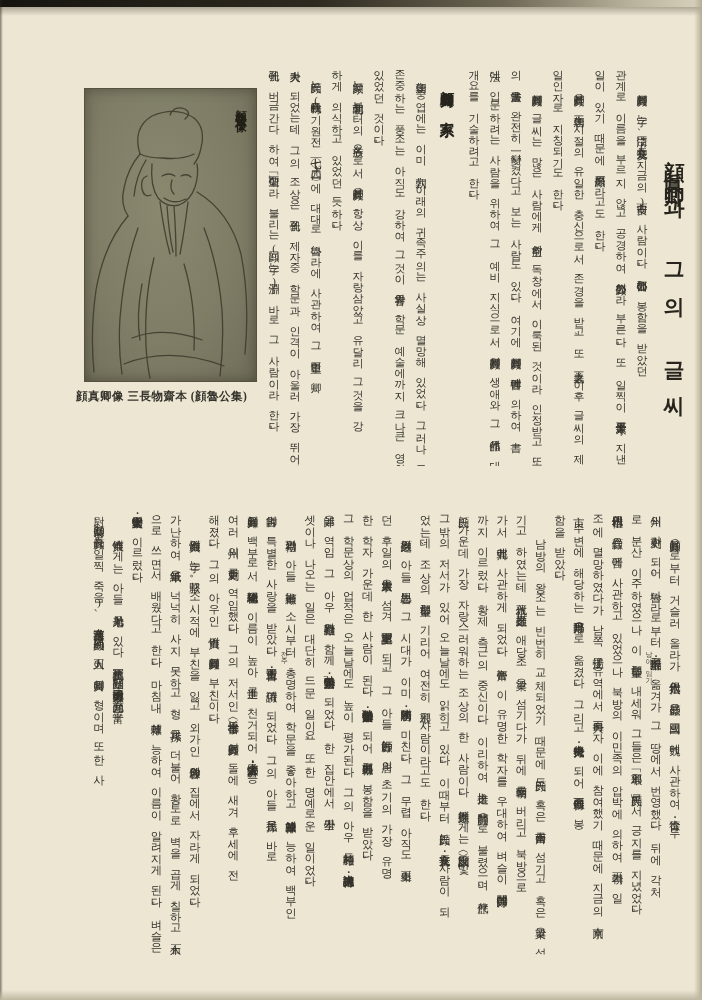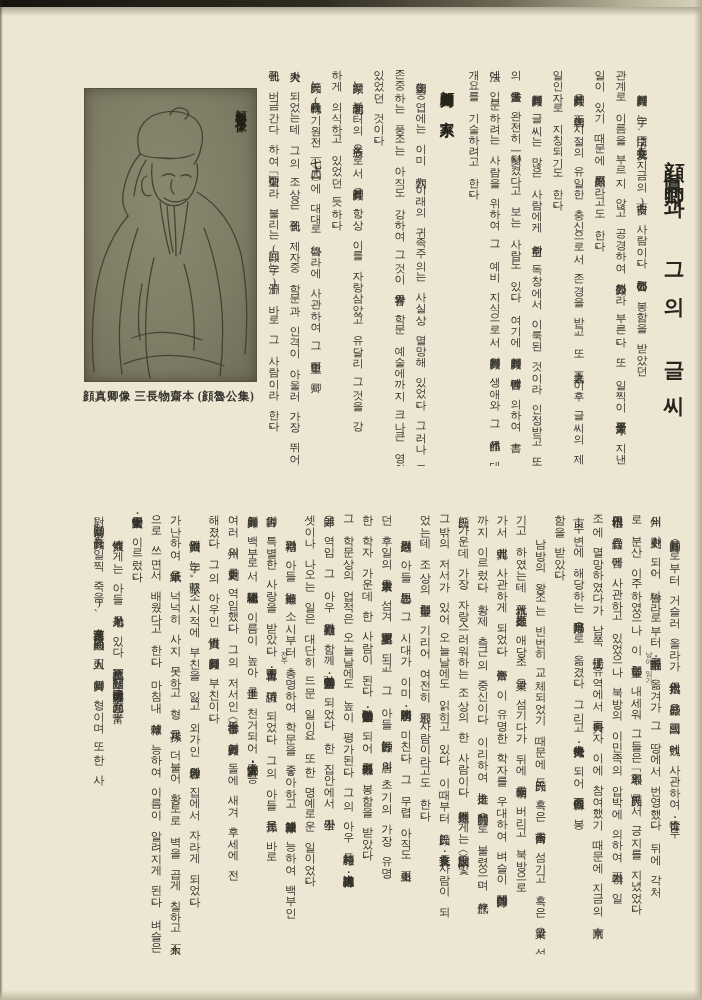--- a/index.html
+++ b/index.html
@@ -68,21 +68,21 @@
     background:radial-gradient(ellipse at 45% 40%, #8a886f 0%, #7f7d66 55%, #6f6d58 100%);
     box-shadow:0 0 0 1px #55523f inset, 0 0 14px rgba(30,28,18,.45) inset;
   }
   .portrait svg{display:block;width:100%;height:100%;}
   .portrait-label{
     position:absolute;top:12px;right:9px;
     writing-mode:vertical-rl;text-orientation:upright;
     font-size:11.5px;font-weight:bold;letter-spacing:3px;color:#201e15;
   }
   .caption{
-    position:absolute;left:83px;top:389px;width:260px;
+    position:absolute;left:76px;top:389px;width:260px;
     font-size:11.5px;font-weight:bold;letter-spacing:.5px;color:#33312a;
   }
 </style>
 </head>
 <body>
 
 <div class="page">
 
   <div class="edge-top"></div>
   <div class="edge-top-shadow"></div>

